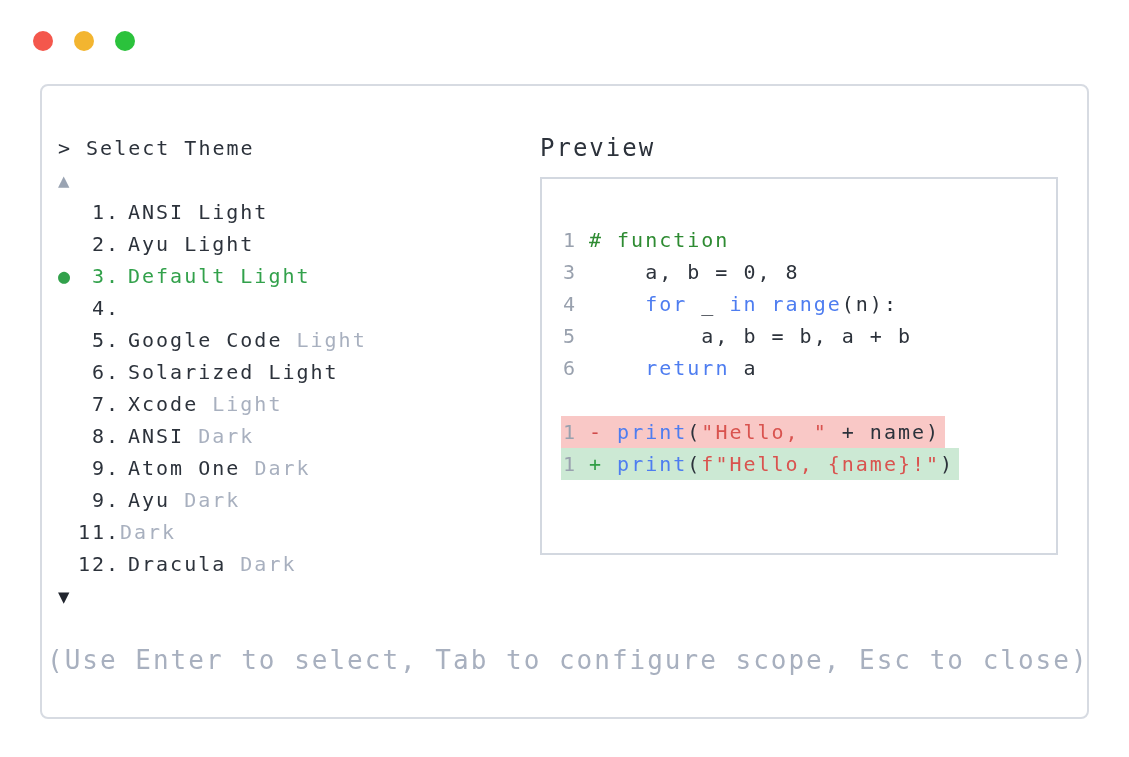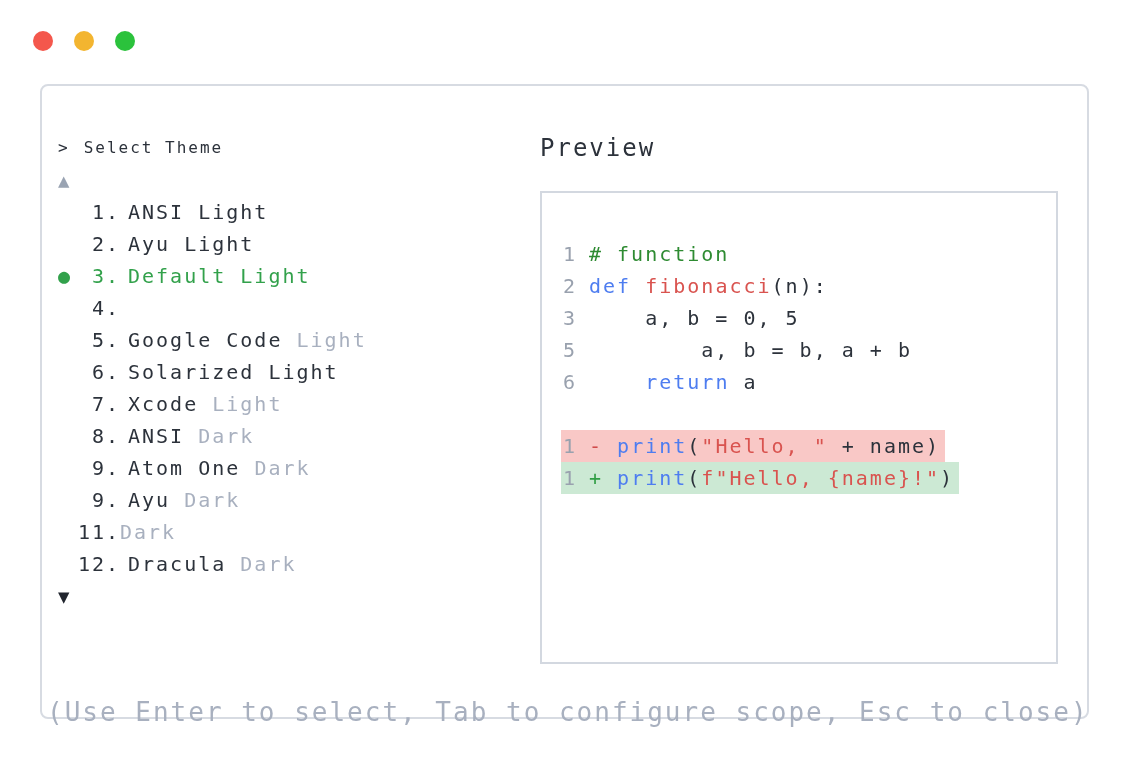--- a/index.html
+++ b/index.html
@@ -13,36 +13,36 @@
   .light{width:20px;height:20px;border-radius:50%;}
   
   .panel{
     position:absolute;left:40px;top:84px;width:1049px;height:635px;
     box-sizing:border-box;border:2px solid var(--border,#d7dbe2);border-radius:8px;
     padding:46px 24px 0 16px;background:#ffffff;
   }
   .cols{display:flex;align-items:flex-start;}
   .leftpane{width:442px;flex:0 0 442px;}
   .rightpane{margin-left:40px;flex:1;}
-  .row{height:32px;line-height:32px;font-size:16px;letter-spacing:2px;color:var(--text,#2c323b);white-space:pre;}
+  .row{height:32px;line-height:32px;font-size:20px;letter-spacing:2px;color:var(--text,#2c323b);white-space:pre;}
   .titlerow .tsp{margin-left:14px;}
   .arrow{font-size:19px;}
   .arrow.up{color:var(--arrow-up,#99a3b2);}
   .arrow.down{color:var(--arrow-down,#21252e);}
   .trow{display:flex;height:32px;line-height:32px;font-size:20px;letter-spacing:2px;color:var(--text,#2c323b);cursor:default;}
   .trow .bullet{width:20px;flex:0 0 20px;color:var(--sel-green,#32a14b);}
   .trow .num{width:42px;flex:0 0 42px;text-align:right;}
   .trow .label{margin-left:8px;white-space:pre;text-align:right;}
   .trow .muted{color:var(--muted,#a8b0bf);white-space:pre;}
   .trow.sel .num,.trow.sel .label{color:var(--sel-green,#32a14b);}
   .help{height:32px;line-height:32px;font-size:26px;letter-spacing:2px;color:var(--muted,#a8b0bf);margin-top:32px;margin-left:-11px;white-space:pre;}
   
   .ptitle{height:32px;line-height:32px;font-size:24px;letter-spacing:2px;color:var(--text,#2c323b);}
   .pbox{
-    margin-top:27px;width:518px;height:473px;box-sizing:border-box;
+    margin-top:13px;width:518px;height:378px;box-sizing:border-box;
     border:2px solid var(--border2,#d3d8e0);background:#ffffff;
     padding:45px 14px 0 19px;overflow:hidden;
   }
   .cl{height:32px;line-height:32px;font-size:20px;letter-spacing:2px;white-space:pre;color:var(--text,#2c323b);}
   .ln{display:inline-block;width:14px;text-align:right;margin-right:14px;color:var(--lngray,#99a1ae);letter-spacing:0;}
   .hl{display:inline-block;height:32px;line-height:32px;padding-right:5px;}
   .hl.del{background:var(--del-bg,#f9c8c6);}
   .hl.add{background:var(--add-bg,#cce9d4);}
   .tok-cm{color:var(--comment-green,#2e8b32);}
   .tok-kw{color:var(--kw-blue,#4e7df0);}
@@ -133,22 +133,22 @@
             <span class="muted">Dark</span>
           </div>
         </div>
       <div class="row arrow down">▼</div>
     </div>
     <div class="rightpane">
       <div class="ptitle">Preview</div>
       <div class="pbox">
         <div id="code">
             <div class="cl"><span class="ln">1</span><span class="tok-cm"># function</span></div>
-            <div class="cl"><span class="ln">2</span><span class="tok-kw">def</span><span class="tok-pl"> </span><span class="tok-fn">fibonacci</span><span class="tok-pl">(n):</span></div>
-            <div class="cl"><span class="ln">3</span><span class="tok-pl">    a, b = 0, 5</span></div>
+            <div class="cl"><span class="ln">3</span><span class="tok-pl">    a, b = 0, 8</span></div>
+            <div class="cl"><span class="ln">4</span><span class="tok-pl">    </span><span class="tok-kw">for</span><span class="tok-pl"> _ </span><span class="tok-kw">in</span><span class="tok-pl"> </span><span class="tok-kw">range</span><span class="tok-pl">(n):</span></div>
             <div class="cl"><span class="ln">5</span><span class="tok-pl">        a, b = b, a + b</span></div>
             <div class="cl"><span class="ln">6</span><span class="tok-pl">    </span><span class="tok-kw">return</span><span class="tok-pl"> a</span></div>
             <div class="cl"> </div>
             <div class="cl"><span class="hl del"><span class="ln">1</span><span class="tok-del">- </span><span class="tok-kw">print</span><span class="tok-pl">(</span><span class="tok-str">"Hello, "</span><span class="tok-pl"> + name)</span></span></div>
             <div class="cl"><span class="hl add"><span class="ln">1</span><span class="tok-add">+ </span><span class="tok-kw">print</span><span class="tok-pl">(</span><span class="tok-str">f"Hello, {name}!"</span><span class="tok-pl">)</span></span></div>
           </div>
       </div>
     </div>
   </div>
   <div class="help">(Use Enter to select, Tab to configure scope, Esc to close)</div>

